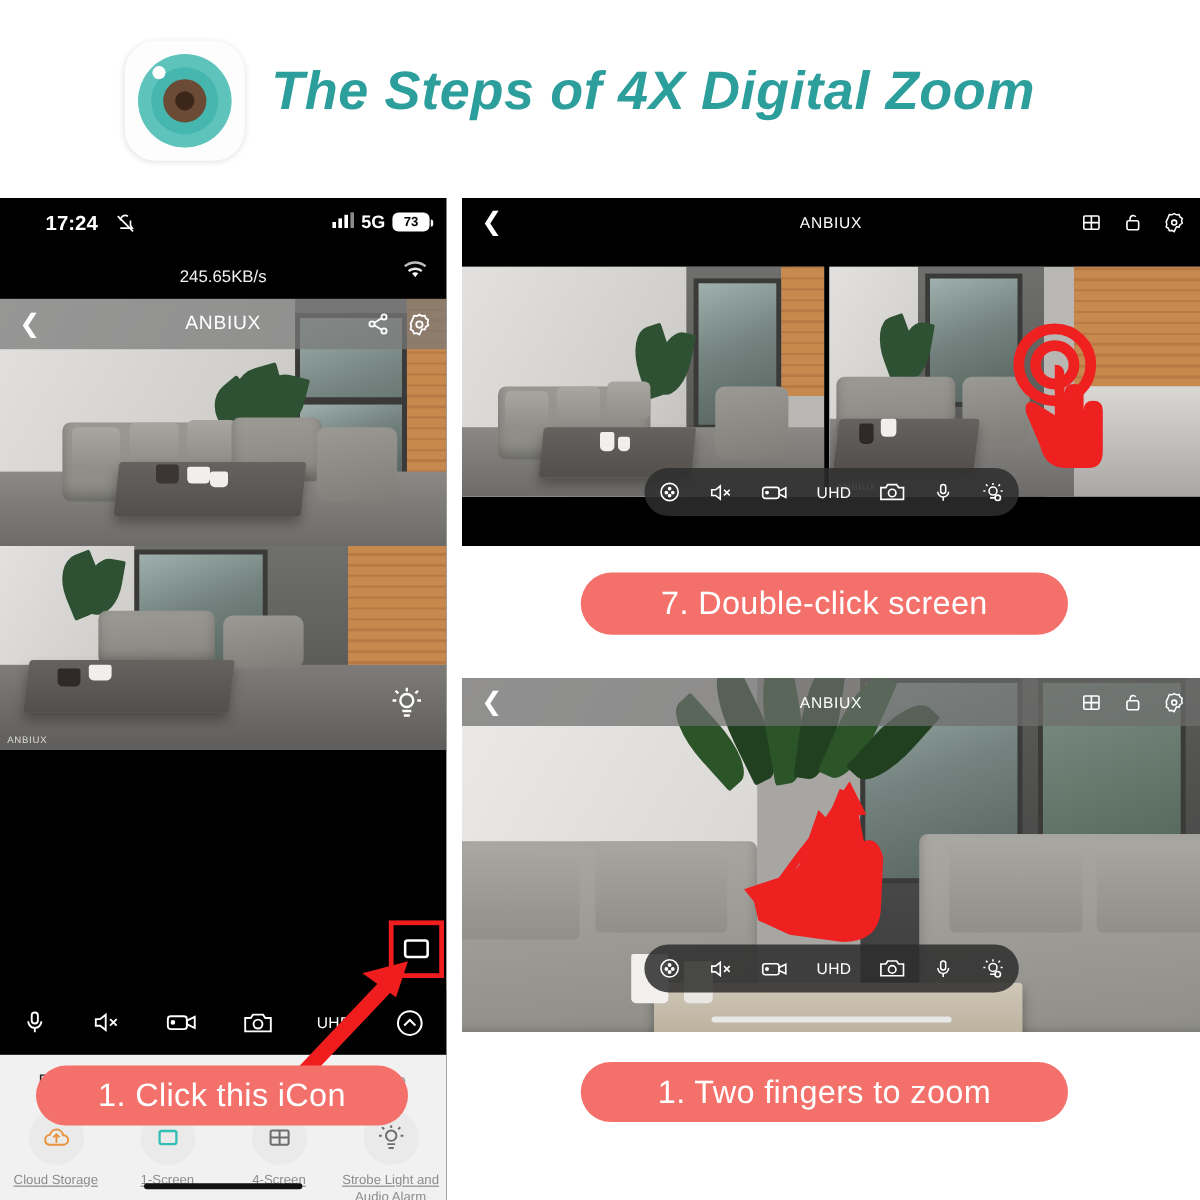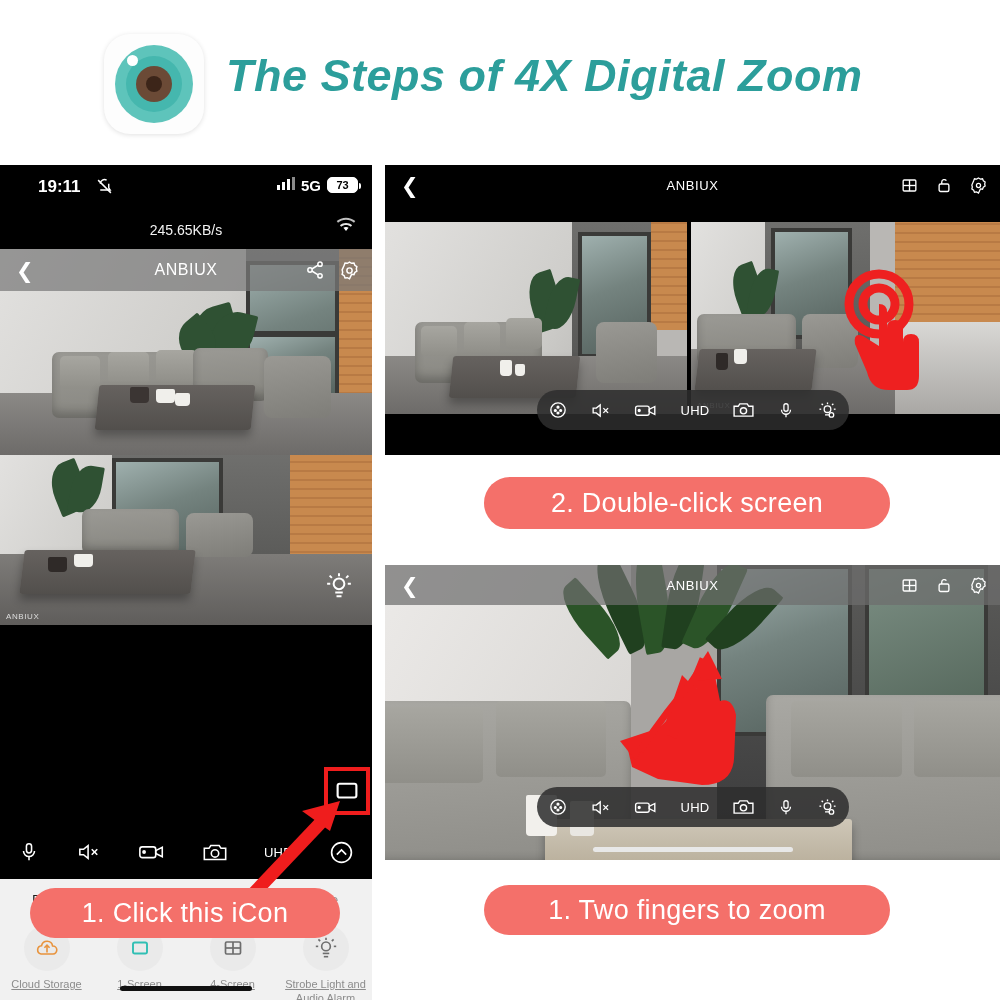--- a/index.html
+++ b/index.html
@@ -128,21 +128,21 @@
           </div>
       </div>
     </div>
   </div>
   <div class="title">The Steps of 4X Digital Zoom</div>
 </div>
 
 <div class="panel" style="left:0; top:165px; width:372px; height:835px;">
 
   <div class="statusbar">
-    <div class="sb-time">19:11</div>
+    <div class="sb-time">17:24</div>
     <svg style="position:absolute;left:96px;top:13px" width="17" height="17" viewBox="0 0 24 24" fill="none" stroke="#fff" stroke-width="2">
       <path d="M6 8a6 6 0 0 1 9-5"></path>
         <path d="M18 8v6l2 3H6"></path>
         <line x1="3" y1="3" x2="21" y2="21"></line>
     </svg>
     <div class="sb-right">
       <span class="sig">
           <i></i>
           <i></i>
           <i></i>
@@ -452,21 +452,21 @@
           <line x1="18.7" y1="4.2" x2="17.2" y2="5.7"></line>
         <line x1="2.8" y1="10.5" x2="4.8" y2="10.5"></line>
           <line x1="19.2" y1="10.5" x2="21.2" y2="10.5"></line>
         <line x1="9.2" y1="17" x2="14.8" y2="17"></line>
           <circle cx="16.5" cy="17" r="2.6"></circle>
       </svg>
     </span>
   </div>
 </div>
 
-<div class="badge" style="left:484px; top:477px; width:406px; height:52px; background:#f4706a;">2. Double-click screen</div>
+<div class="badge" style="left:484px; top:477px; width:406px; height:52px; background:#f4706a;">7. Double-click screen</div>
 
 <div class="panel" style="left:385px; top:565px; width:615px; height:295px;">
 
   <div class="video" style="top:0; height:295px;">
     <div class="scene" style="background:#a8a6a3">
       <div class="wall" style="width:40%; background:linear-gradient(120deg,#eceae8,#d5d3d0)"></div>
       <div class="winwall" style="width:46%; right:0; background:linear-gradient(180deg,#5b5b59,#39393a)"></div>
       <div class="win" style="right:24%; top:0; width:22%; height:58%"></div>
       <div class="win" style="right:2%; top:0; width:20%; height:62%; background:linear-gradient(160deg,#7c8f84,#4e6054)"></div>
       <div class="plant-leaf" style="left:36%; top:-4%; width:5%; height:34%; transform:rotate(-26deg); background:#20401f"></div>

